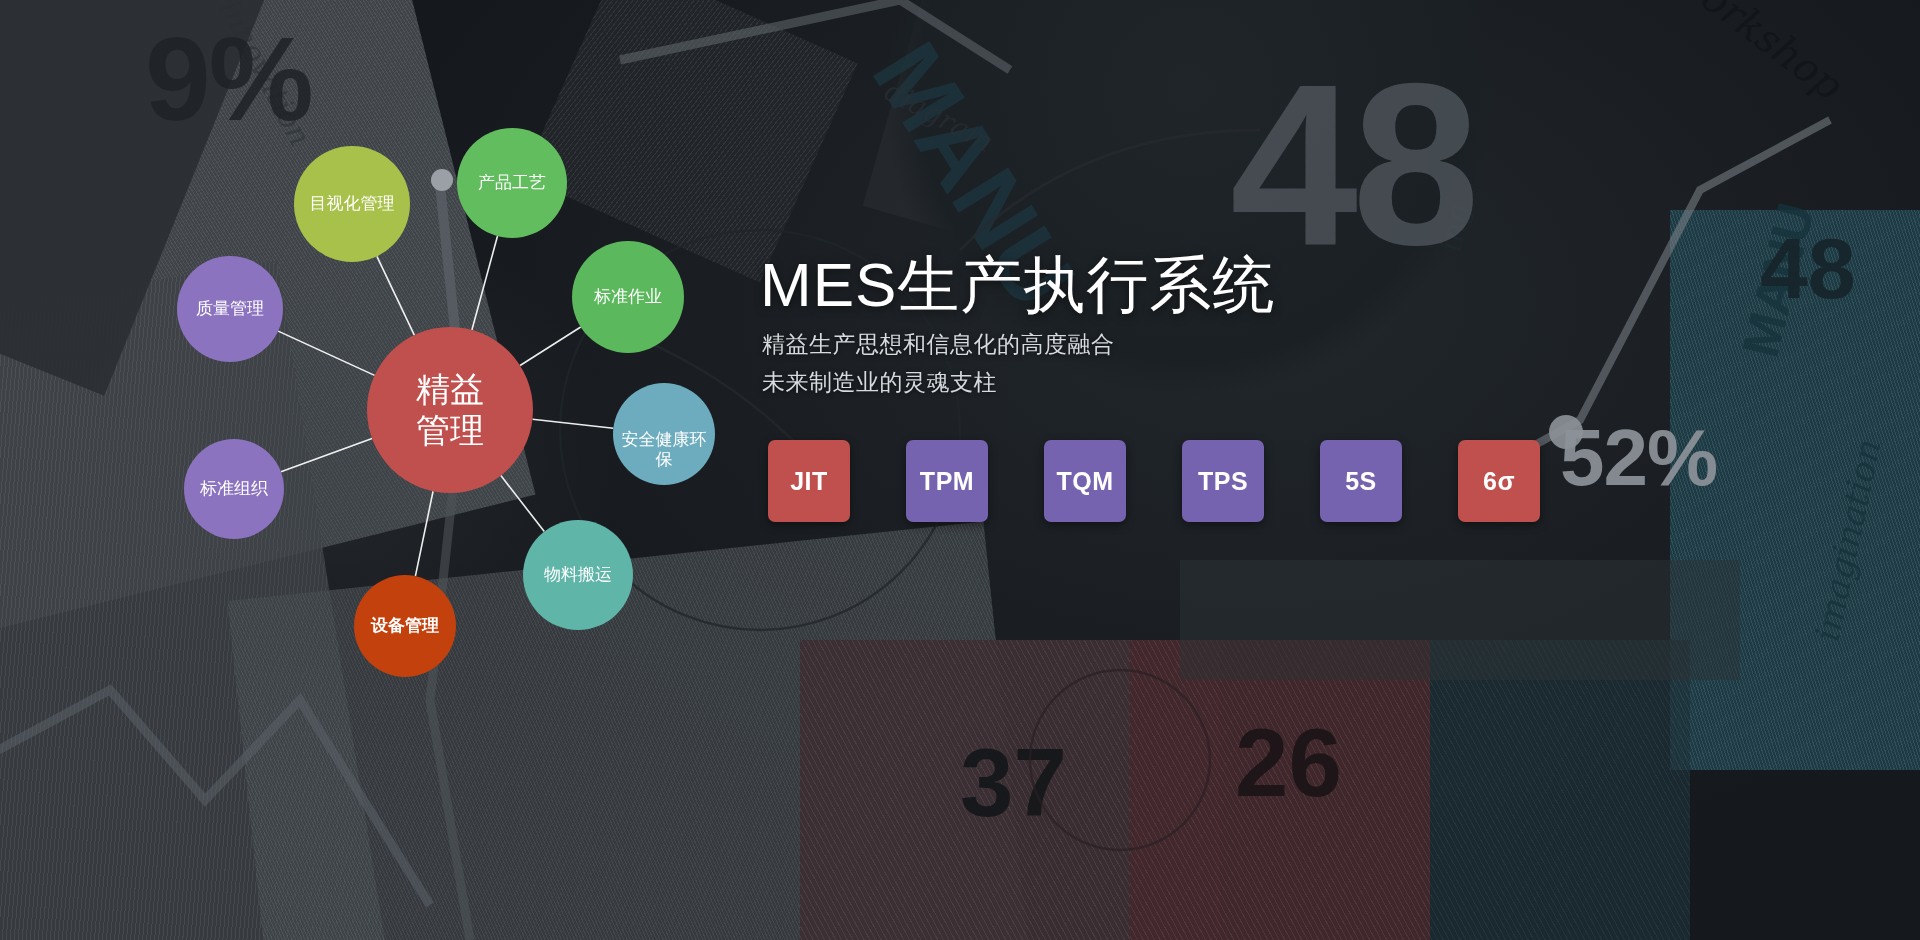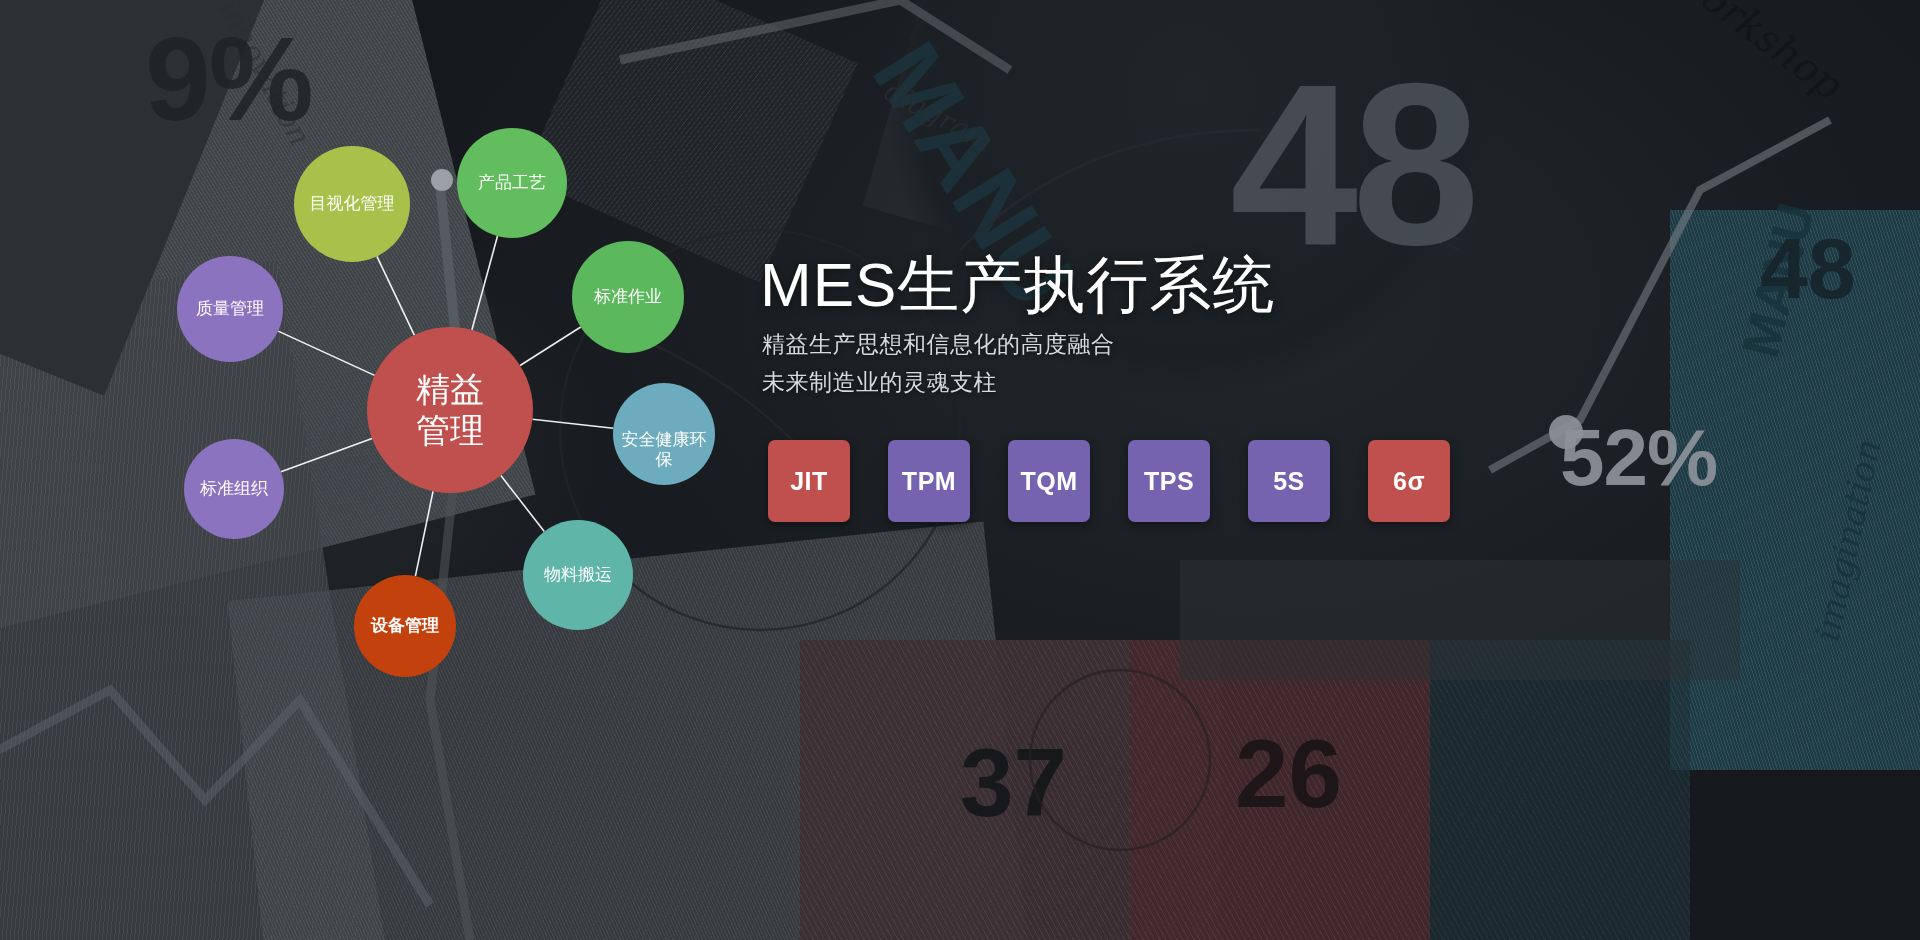--- a/index.html
+++ b/index.html
@@ -67,21 +67,21 @@
   .bignum{position:absolute;font-weight:700;line-height:1;user-select:none;}
   #num48{left:1230px;top:50px;font-size:230px;color:#5d646b;opacity:.62;
          letter-spacing:-6px;}
   #num48 span{
     background-image:repeating-linear-gradient(66deg,rgba(0,0,0,.55) 0 1px,rgba(0,0,0,0) 1px 4px);
     -webkit-background-clip:text;background-clip:text;
   }
   #num9{left:145px;top:20px;font-size:118px;color:#1f2327;opacity:.85;letter-spacing:-2px;}
   #num52{left:1560px;top:418px;font-size:80px;color:#8d9299;opacity:.92;letter-spacing:-1px;}
   #num21{left:960px;top:735px;font-size:96px;color:#141719;opacity:.92;}
-  #num26{left:1235px;top:715px;font-size:96px;color:#1a1417;opacity:.9;margin-top:11px;}
+  #num26{left:1235px;top:715px;font-size:96px;color:#1a1417;opacity:.9;}
   #num48b{left:1760px;top:225px;font-size:86px;color:#17252b;opacity:.95;}
 
   
   .sketch{position:absolute;color:#0f1215;opacity:.85;font-style:italic;
           font-family:"DejaVu Serif",serif;user-select:none;}
   #sk-workshop{left:1660px;top:8px;font-size:40px;transform:rotate(37deg);color:#10151a;}
   #sk-inno{left:185px;top:55px;font-size:30px;transform:rotate(62deg);color:#2a2f34;opacity:.55;}
   #sk-diagram{left:880px;top:100px;font-size:28px;transform:rotate(28deg);color:#2b3035;opacity:.65;}
   #sk-manu{left:830px;top:120px;font-size:96px;font-weight:700;font-style:normal;
            transform:rotate(58deg);color:#1d3640;opacity:.75;
@@ -114,21 +114,21 @@
     letter-spacing:1px;white-space:nowrap;
     text-shadow:0 2px 10px rgba(0,0,0,.55);
   }
   .sub{
     position:absolute;left:2px;color:#d7dade;font-size:23px;font-weight:400;
     letter-spacing:.5px;white-space:nowrap;text-shadow:0 1px 5px rgba(0,0,0,.6);
   }
   #sub1{top:329px;}
   #sub2{top:367px;}
 
-  #tags{position:absolute;left:8px;top:440px;display:flex;gap:38px;}
+  #tags{position:absolute;left:8px;top:440px;display:flex;gap:56px;}
   .tag{
     width:82px;height:82px;border-radius:7px;display:flex;align-items:center;
     justify-content:center;color:#fff;font-size:25px;font-weight:700;
     letter-spacing:.5px;box-shadow:0 3px 10px rgba(0,0,0,.45);
   }
 </style>
 </head>
 <body>
 
 <div id="stage">

